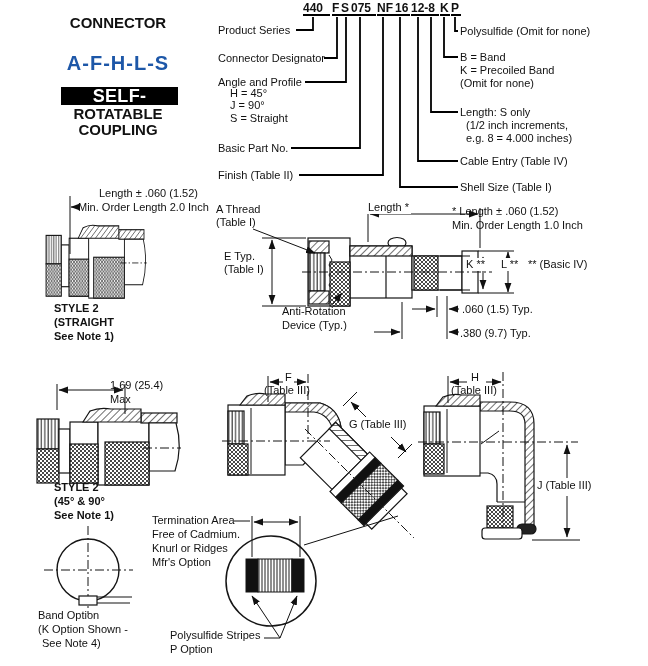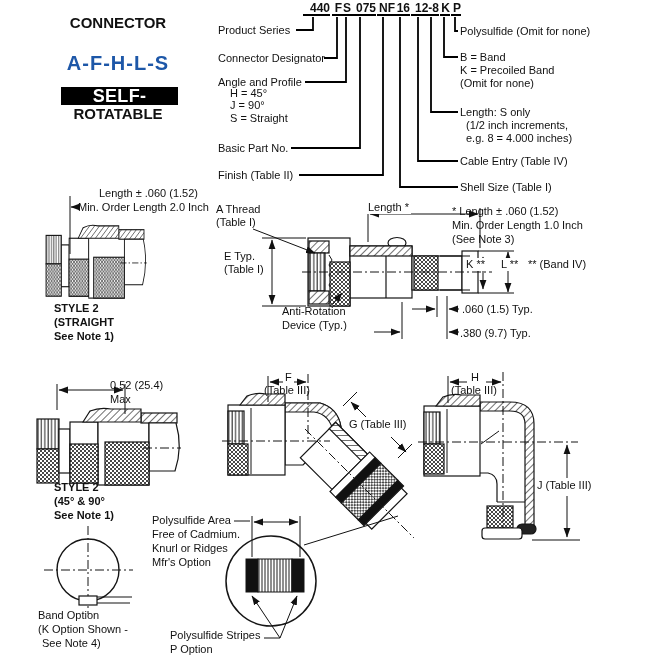--- a/index.html
+++ b/index.html
@@ -3,21 +3,21 @@
 <meta charset="utf-8">
 <style>
   html,body{margin:0;padding:0;background:#fff;}
   #canvas{position:relative;width:648px;height:666px;background:#fff;overflow:hidden;
           font-family:"Liberation Sans","DejaVu Sans",sans-serif;color:#111;}
   #lineart{position:absolute;left:0;top:0;z-index:1;}
   .lbl{position:absolute;font-size:11px;line-height:13px;white-space:nowrap;color:#111;z-index:2;}
   .b{font-weight:bold;}
   .c{}
   .bg{background:#fff;padding:0 2px;}
-  .seg{position:absolute;top:1px;height:13px;font-size:12px;font-weight:bold;text-align:right;
+  .seg{position:absolute;top:1px;height:13px;font-size:12px;font-weight:bold;text-align:left;
        border-bottom:2px solid #000;z-index:2;letter-spacing:0;}
   .hdr{position:absolute;left:38px;width:160px;text-align:center;font-weight:bold;
        font-size:15px;line-height:16px;z-index:2;}
   #designators{position:absolute;left:38px;width:160px;text-align:center;font-weight:bold;
        font-size:20px;letter-spacing:1px;z-index:2;}
   #selflock{position:absolute;left:61px;top:87px;width:117px;height:18px;background:#000;
        color:#fff;font-weight:bold;font-size:18px;line-height:18px;text-align:center;
        letter-spacing:.3px;z-index:2;}
 </style>
 </head>
@@ -213,20 +213,21 @@
       <line x1="280" y1="638" x2="252" y2="596" stroke="#111" stroke-width="1" marker-end="url(#arr)"></line>
       <line x1="280" y1="638" x2="297" y2="596" stroke="#111" stroke-width="1" marker-end="url(#arr)"></line>
       <line x1="264" y1="638" x2="280" y2="638" stroke="#111" stroke-width="1"></line>
     </g>
   </svg>
 
   <div class="hdr" style="top:15px">CONNECTOR</div>
   <div id="designators" style="top: 52px; color: rgb(29, 87, 168);">A-F-H-L-S</div>
   <div id="selflock">SELF-LOCKING</div>
   <div class="hdr" style="top:106px">ROTATABLE</div>
+  <div class="hdr" style="top:122px">COUPLING</div>
 
   <span class="seg" style="left:303px;width:27px">440</span>
   <span class="seg" style="left:332px;width:10px">F</span>
   <span class="seg" style="left:341px;width:10px">S</span>
   <span class="seg" style="left:351px;width:25px">075</span>
   <span class="seg" style="left:377px;width:18px">NF</span>
   <span class="seg" style="left:395px;width:15px">16</span>
   <span class="seg" style="left:411px;width:28px">12-8</span>
   <span class="seg" style="left:440px;width:10px">K</span>
   <span class="seg" style="left:451px;width:10px">P</span>
@@ -257,43 +258,42 @@
   <div class="lbl b c" style="left:54px;top:330px;width:80px">See Note 1)</div>
   <div class="lbl c" style="left:216px;top:203px;width:54px">A Thread</div>
   <div class="lbl c" style="left:216px;top:216px;width:54px">(Table I)</div>
   <div class="lbl c" style="left:224px;top:250px;width:48px">E Typ.</div>
   <div class="lbl c" style="left:224px;top:263px;width:48px">(Table I)</div>
   <div class="lbl bg" style="left:366px;top:201px">Length *</div>
   <div class="lbl c" style="left:282px;top:305px;width:74px">Anti-Rotation</div>
   <div class="lbl c" style="left:282px;top:319px;width:74px">Device (Typ.)</div>
   <div class="lbl c" style="left:452px;top:205px;width:148px">* Length ± .060 (1.52)</div>
   <div class="lbl c" style="left:452px;top:219px;width:148px">Min. Order Length 1.0 Inch</div>
-  <div class="lbl c" style="left:452px;top:233px;width:148px">(See Note 3)</div>
   <div class="lbl bg" style="left:464px;top:258px">K **</div>
   <div class="lbl bg" style="left:499px;top:258px">L **</div>
-  <div class="lbl" style="left:528px;top:258px">** (Band IV)</div>
+  <div class="lbl" style="left:528px;top:258px">** (Basic IV)</div>
   <div class="lbl" style="left:462px;top:303px">.060 (1.5) Typ.</div>
   <div class="lbl" style="left:460px;top:327px">.380 (9.7) Typ.</div>
 
-  <div class="lbl c" style="left:110px;top:379px;width:64px">0.52 (25.4)</div>
+  <div class="lbl c" style="left:110px;top:379px;width:64px">1.69 (25.4)</div>
   <div class="lbl c" style="left:110px;top:393px;width:64px">Max</div>
   <div class="lbl b c" style="left:54px;top:481px;width:80px">STYLE 2</div>
   <div class="lbl b c" style="left:54px;top:495px;width:80px">(45° &amp; 90°</div>
   <div class="lbl b c" style="left:54px;top:509px;width:80px">See Note 1)</div>
   <div class="lbl bg" style="left:283px;top:371px">F</div>
   <div class="lbl" style="left:264px;top:384px">(Table III)</div>
   <div class="lbl bg" style="left:347px;top:418px">G (Table III)</div>
   <div class="lbl bg" style="left:469px;top:371px">H</div>
   <div class="lbl" style="left:451px;top:384px">(Table III)</div>
   <div class="lbl bg" style="left:535px;top:479px">J (Table III)</div>
 
   <div class="lbl c" style="left:38px;top:609px;width:104px">Band Option</div>
   <div class="lbl c" style="left:38px;top:623px;width:104px">(K Option Shown -</div>
   <div class="lbl c" style="left:42px;top:637px;width:104px">See Note 4)</div>
 
-  <div class="lbl" style="left:152px;top:514px">Polysulfide Area</div>
+  <div class="lbl" style="left:152px;top:514px">Termination Area</div>
   <div class="lbl" style="left:152px;top:528px">Free of Cadmium.</div>
   <div class="lbl" style="left:152px;top:542px">Knurl or Ridges</div>
   <div class="lbl" style="left:152px;top:556px">Mfr's Option</div>
   <div class="lbl c" style="left:170px;top:629px;width:96px">Polysulfide Stripes</div>
   <div class="lbl c" style="left:170px;top:643px;width:96px">P Option</div>
 
 </div>
 
 </body></html>

